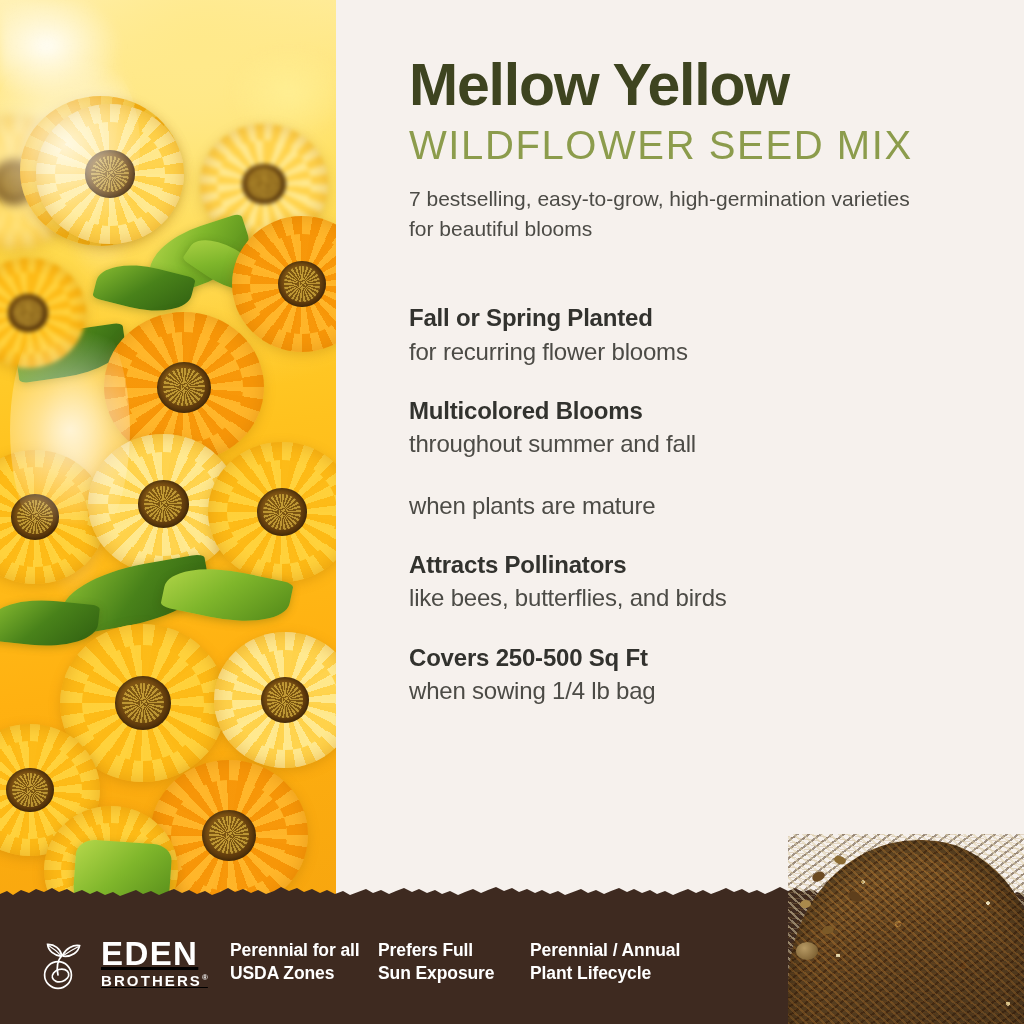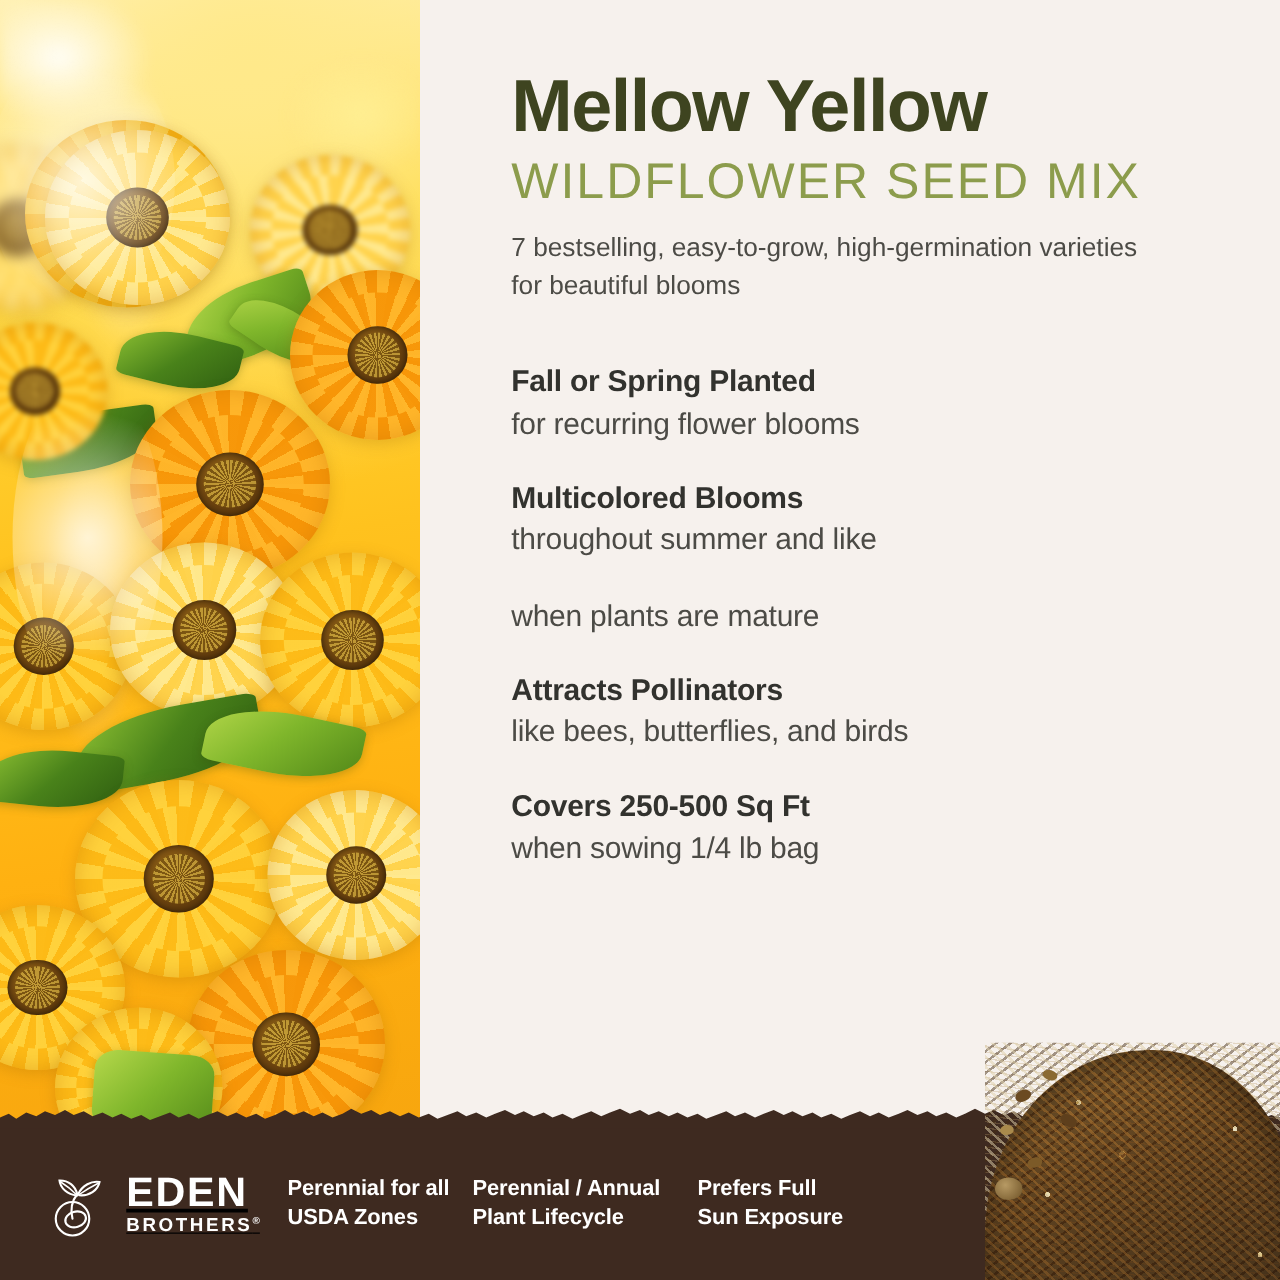--- a/index.html
+++ b/index.html
@@ -85,21 +85,21 @@
   }
   .subtitle {
     margin-top:9px;
     font-size:40px; line-height:1.05; font-weight:400;
     color:#8C9C4C; letter-spacing:1.6px; white-space:nowrap;
   }
   .lede {
     margin-top:18px; font-size:21px; line-height:1.42; color:#4C4B46; max-width:530px;
   }
 
-  .features { position:absolute; left:73px; top:292px; width:580px; }
+  .features { position:absolute; left:73px; top:304px; width:580px; }
   .feature { margin-bottom:30px; }
   .feature:last-child { margin-bottom:0; }
   .f-title { font-size:24px; font-weight:bold; color:#32322E; letter-spacing:-.2px; line-height:1.15; }
   .f-sub   { font-size:24px; font-weight:400; color:#4C4B46; letter-spacing:-.2px; line-height:1.3; margin-top:4px; }
 
   
   .seedpile {
     position:absolute; right:0; bottom:0; width:236px; height:190px;
     overflow:hidden; pointer-events:none;
   }
@@ -273,21 +273,21 @@
       <div class="lede">7 bestselling, easy-to-grow, high-germination varieties for beautiful blooms</div>
     </div>
 
     <div class="features">
       <div class="feature">
         <div class="f-title">Fall or Spring Planted</div>
         <div class="f-sub">for recurring flower blooms</div>
       </div>
       <div class="feature">
         <div class="f-title">Multicolored Blooms</div>
-        <div class="f-sub">throughout summer and like</div>
+        <div class="f-sub">throughout summer and fall</div>
       </div>
       <div class="feature">
         <div class="f-sub">when plants are mature</div>
       </div>
       <div class="feature">
         <div class="f-title">Attracts Pollinators</div>
         <div class="f-sub">like bees, butterflies, and birds</div>
       </div>
       <div class="feature">
         <div class="f-title">Covers 250-500 Sq Ft</div>
@@ -333,27 +333,27 @@
           <div class="logo-eden">EDEN</div>
           <div class="logo-brothers"><span>BROTHERS</span><sup>®</sup></div>
         </div>
       </div>
 
       <div class="badges">
         <div class="badge b1">
           <div>Perennial for all</div>
           <div>USDA Zones</div>
         </div>
+        <div class="badge b2">
+          <div>Prefers Full</div>
+          <div>Sun Exposure</div>
+        </div>
         <div class="badge b3">
           <div>Perennial / Annual</div>
           <div>Plant Lifecycle</div>
-        </div>
-        <div class="badge b2">
-          <div>Prefers Full</div>
-          <div>Sun Exposure</div>
         </div>
       </div>
     </div>
   </div>
 
   <div class="seedpile" style="z-index:8;">
     <div class="heap"></div>
     <div class="grain"></div>
     <div class="seed" style="left:24px; top:38px; width:13px; height:9px; background:#6B4A22; transform:rotate(-24deg);"></div>
     <div class="seed" style="left:46px; top:22px; width:12px; height:8px; background:#8A6A32; transform:rotate(16deg);"></div>

